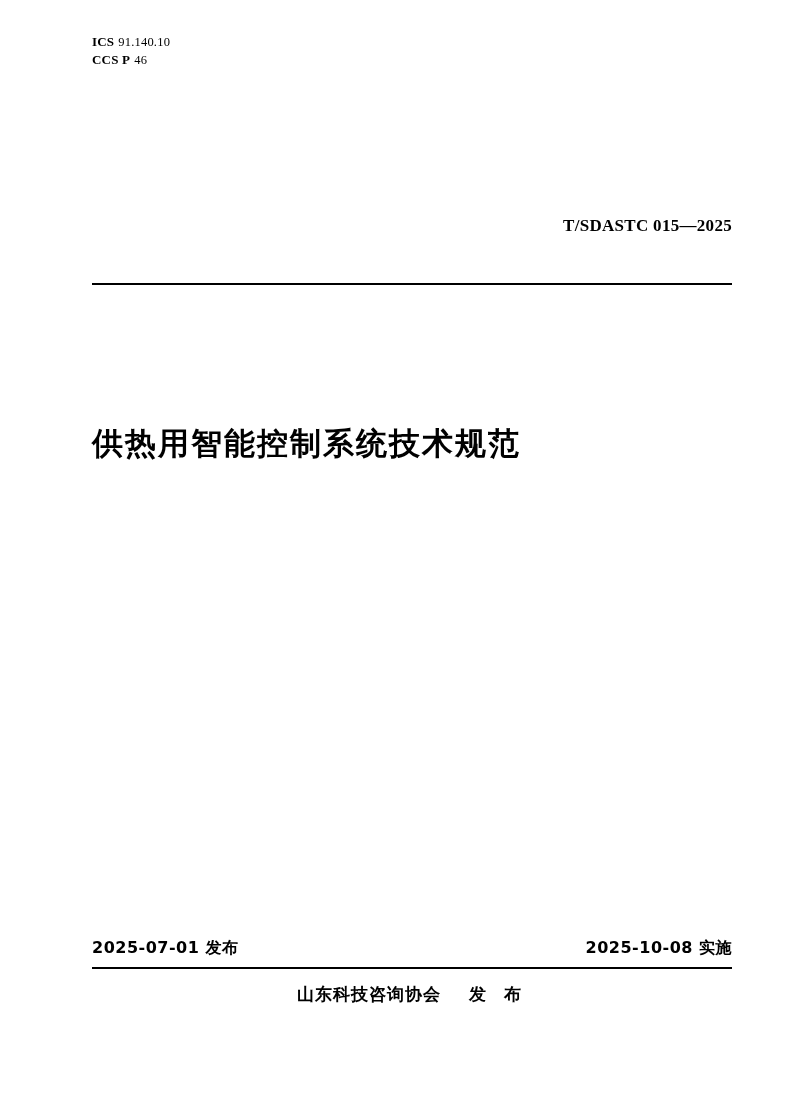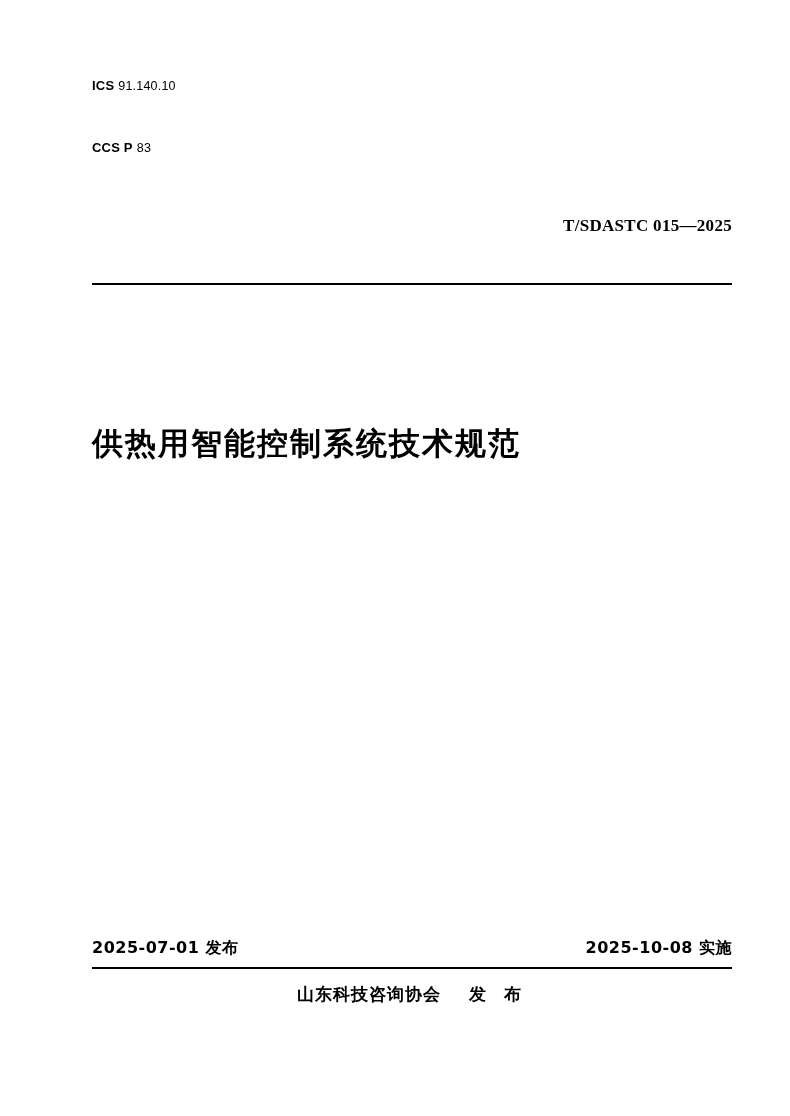--- a/index.html
+++ b/index.html
@@ -29,24 +29,23 @@
 
   
   .ics-block {
     position: absolute;
     top: 33px;
     left: 0;
     line-height: 1.35;
     white-space: nowrap;
   }
   .ics-line {
-    font-family: Liberation Sans, sans-serif;
+    font-family: Liberation Serif, serif;
     font-size: 13px;
     letter-spacing: 0.2px;
-    margin-top: 44px;
   }
   .ics-label {
     font-weight: bold;
     font-size: 13px;
   }
   .ics-value {
     font-weight: normal;
     font-size: 12.5px;
     margin-left: 4px;
   }
@@ -158,21 +157,21 @@
 <body>
 
 <div class="page">
   <div class="content">
 
     <div class="ics-block">
       <div class="ics-line">
         <span class="ics-label">ICS</span><span class="ics-value">91.140.10</span>
       </div>
       <div class="ics-line">
-        <span class="ics-label">CCS P</span><span class="ics-value">83</span>
+        <span class="ics-label">CCS P</span><span class="ics-value">46</span>
       </div>
     </div>
 
     <div class="std-number">T/SDASTC 015—2025</div>
 
     <div class="rule-top"></div>
 
     <div class="title-cn">供热用智能控制系统技术规范</div>
 
 

